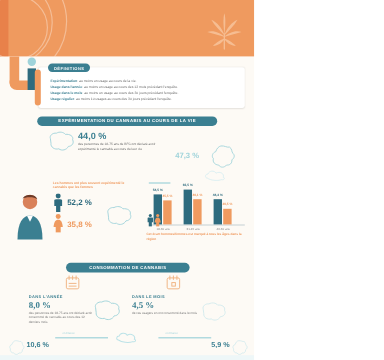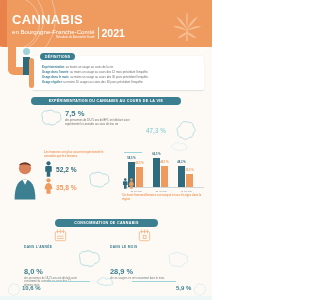--- a/index.html
+++ b/index.html
@@ -266,21 +266,21 @@
 
   .cons-col { position: absolute; width: 86px; }
   .cons-a { left: 24px; top: 245px; }
   .cons-b { left: 110px; top: 245px; }
   .cons-label {
     font-size: 3.3px; font-weight: bold; color: #3b7f91;
     letter-spacing: 0.3px; line-height: 4px;
   }
   .cons-value {
     font-size: 7.4px; font-weight: bold; color: #3b7f91;
-    line-height: 9px; margin-top: 18px;
+    line-height: 9px; margin-top: 1px; font-family: Liberation Serif, serif;
   }
   .cons-caption {
     font-size: 2.6px; line-height: 3.3px; color: #7a7a7a;
     width: 56px; margin-top: 1px;
   }
   .cons-map-a {
     position: absolute; left: 76px; top: 248px;
     width: 26px; height: 22px;
   }
   .cons-map-b {
@@ -325,31 +325,20 @@
 
 <div id="page">
 
   <div class="header">
     <div class="header-swatch"></div>
     <div class="header-arc arc1"></div>
     <div class="header-arc arc2"></div>
     <div class="header-arc arc3"></div>
 
 
-    <div class="title-block">
-      <div class="main-title">CANNABIS</div>
-      <div class="sub-row">
-        <div class="sub-left">
-          <div class="sub-title">en Bourgogne-Franche-Comté</div>
-          <div class="sub-italic">Résultats du Baromètre Santé</div>
-        </div>
-        <div class="year-divider"></div>
-        <div class="year">2021</div>
-      </div>
-    </div>
 
     <svg class="leaf" viewBox="0 0 100 100">
       <g fill="#f6bd92">
         <path d="M50 95 L50 55 Z" stroke="#f6bd92" stroke-width="3"></path>
         <path d="M50 58 C48 40 46 20 50 6 C54 20 52 40 50 58 Z"></path>
         <path d="M50 60 C38 48 26 36 18 22 C32 28 44 42 50 60 Z"></path>
         <path d="M50 60 C62 48 74 36 82 22 C68 28 56 42 50 60 Z"></path>
         <path d="M51 64 C38 60 22 56 8 52 C22 46 40 54 51 64 Z"></path>
         <path d="M49 64 C62 60 78 56 92 52 C78 46 60 54 49 64 Z"></path>
         <path d="M51 68 C42 70 30 78 22 86 C34 86 46 78 51 68 Z"></path>
@@ -385,21 +374,21 @@
     </div>
   </div>
 
   <div class="banner banner1">EXPÉRIMENTATION DU CANNABIS AU COURS DE LA VIE</div>
 
   <svg class="exp-region-map" viewBox="0 0 100 80">
     <path d="M14 30 C10 20 22 10 34 12 C44 6 58 8 64 16 C78 14 92 22 88 34
              C94 44 86 56 74 56 C68 68 52 72 42 64 C28 68 14 58 16 46 Z" fill="none" stroke="#9fd3da" stroke-width="3" stroke-linejoin="round"></path>
   </svg>
 
-  <div class="exp-big">7,5 %</div>
+  <div class="exp-big">44,0 %</div>
   <div class="exp-caption">des personnes de 18-75 ans de BFC ont déclaré avoir expérimenté le cannabis au cours de leur vie</div>
 
   <div class="fr-value">47,3 %</div>
   <svg class="fr-map" viewBox="0 0 100 90">
     <path d="M42 6 C54 4 62 12 72 10 C82 16 78 26 84 32 C92 38 88 50 80 54
              C82 66 72 74 62 72 C54 82 40 82 34 72 C22 72 12 62 16 50
              C8 42 14 28 24 26 C28 14 34 8 42 6 Z" fill="none" stroke="#9fd3da" stroke-width="3" stroke-linejoin="round"></path>
   </svg>
 
   <svg class="man-torso" viewBox="0 0 60 90">
@@ -496,21 +485,21 @@
   </svg>
 
   <div class="cons-col cons-a">
     <div class="cons-label">DANS L'ANNÉE</div>
     <div class="cons-value">8,0 %</div>
     <div class="cons-caption">des personnes de 18-75 ans ont déclaré avoir consommé du cannabis au cours des 12 derniers mois</div>
   </div>
 
   <div class="cons-col cons-b">
     <div class="cons-label">DANS LE MOIS</div>
-    <div class="cons-value">28,9 %</div>
+    <div class="cons-value">4,5 %</div>
     <div class="cons-caption">de ces usagers en ont consommé dans le mois</div>
   </div>
 
   <svg class="cons-map-a" viewBox="0 0 100 80">
     <path d="M14 30 C10 20 22 10 34 12 C44 6 58 8 64 16 C78 14 92 22 88 34
              C94 44 86 56 74 56 C68 68 52 72 42 64 C28 68 14 58 16 46 Z" fill="none" stroke="#9fd3da" stroke-width="3" stroke-linejoin="round"></path>
   </svg>
 
   <svg class="cons-map-b" viewBox="0 0 100 80">
     <path d="M14 30 C10 20 22 10 34 12 C44 6 58 8 64 16 C78 14 92 22 88 34

